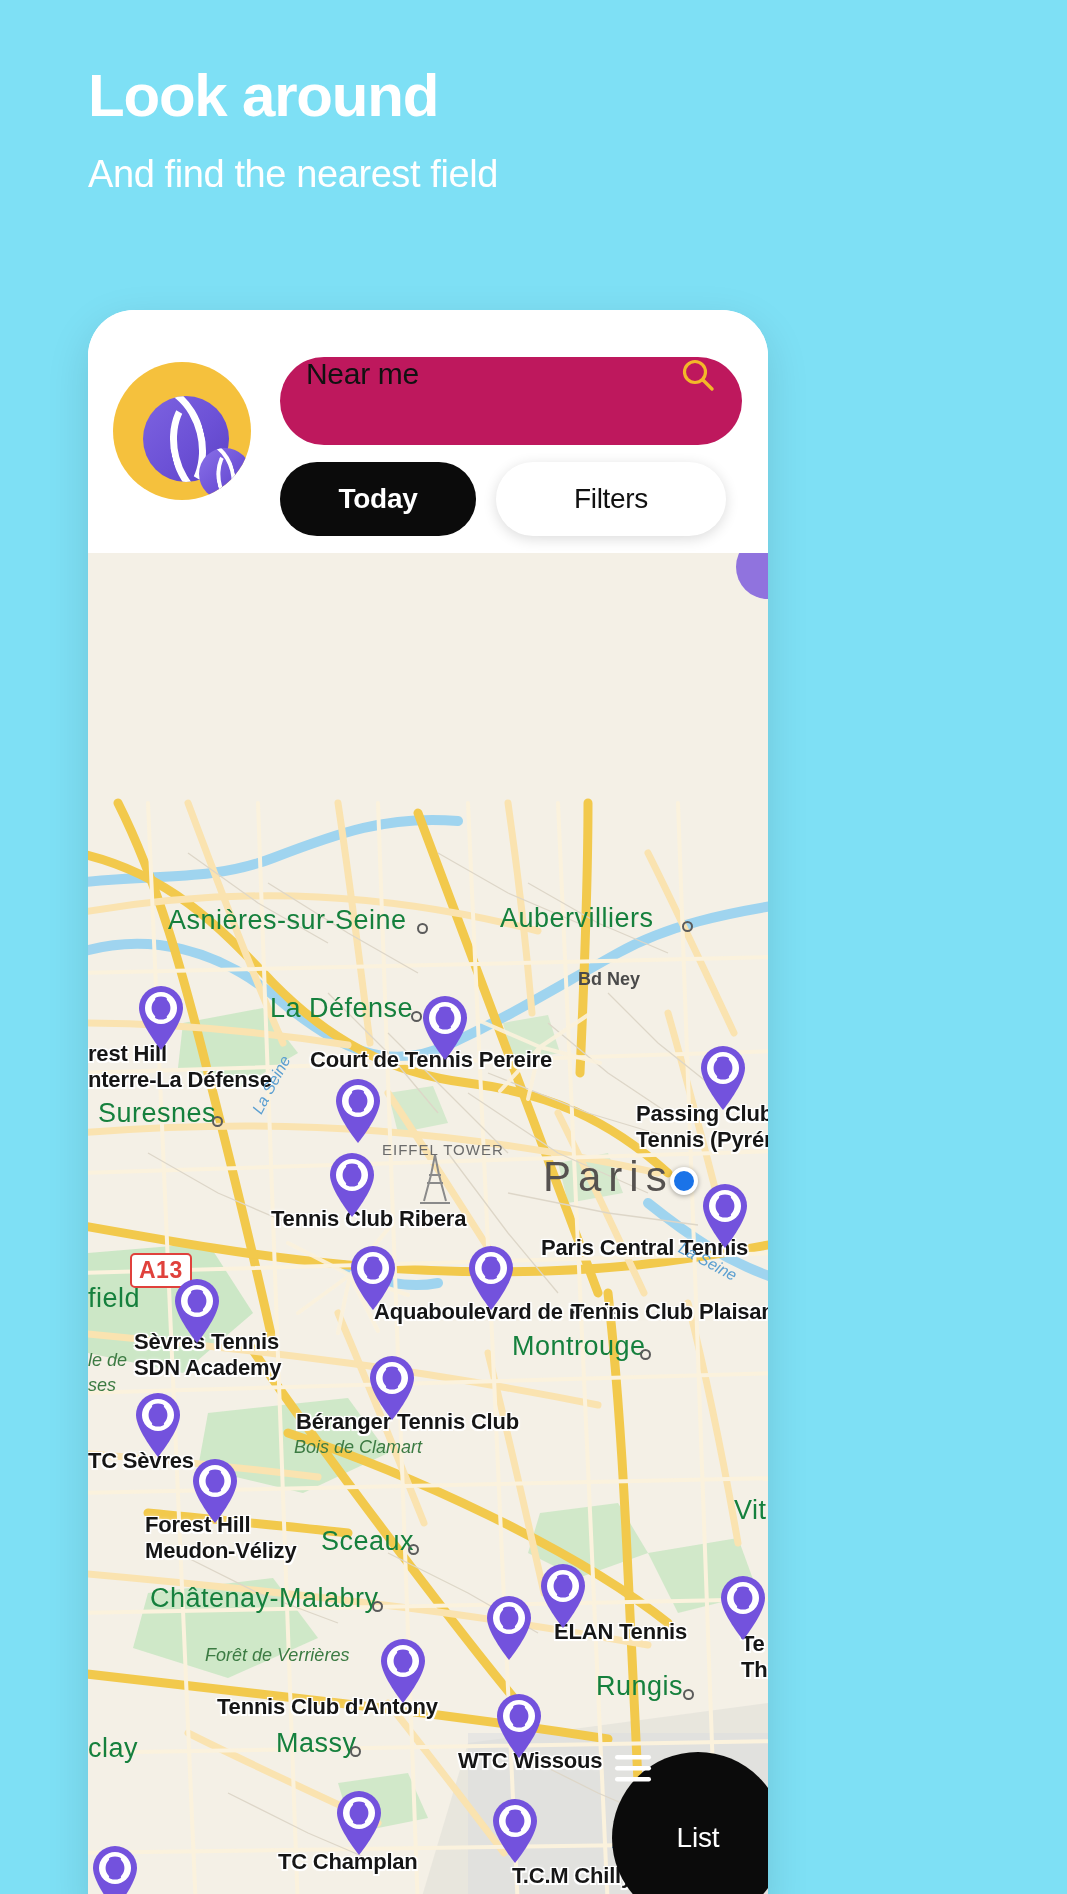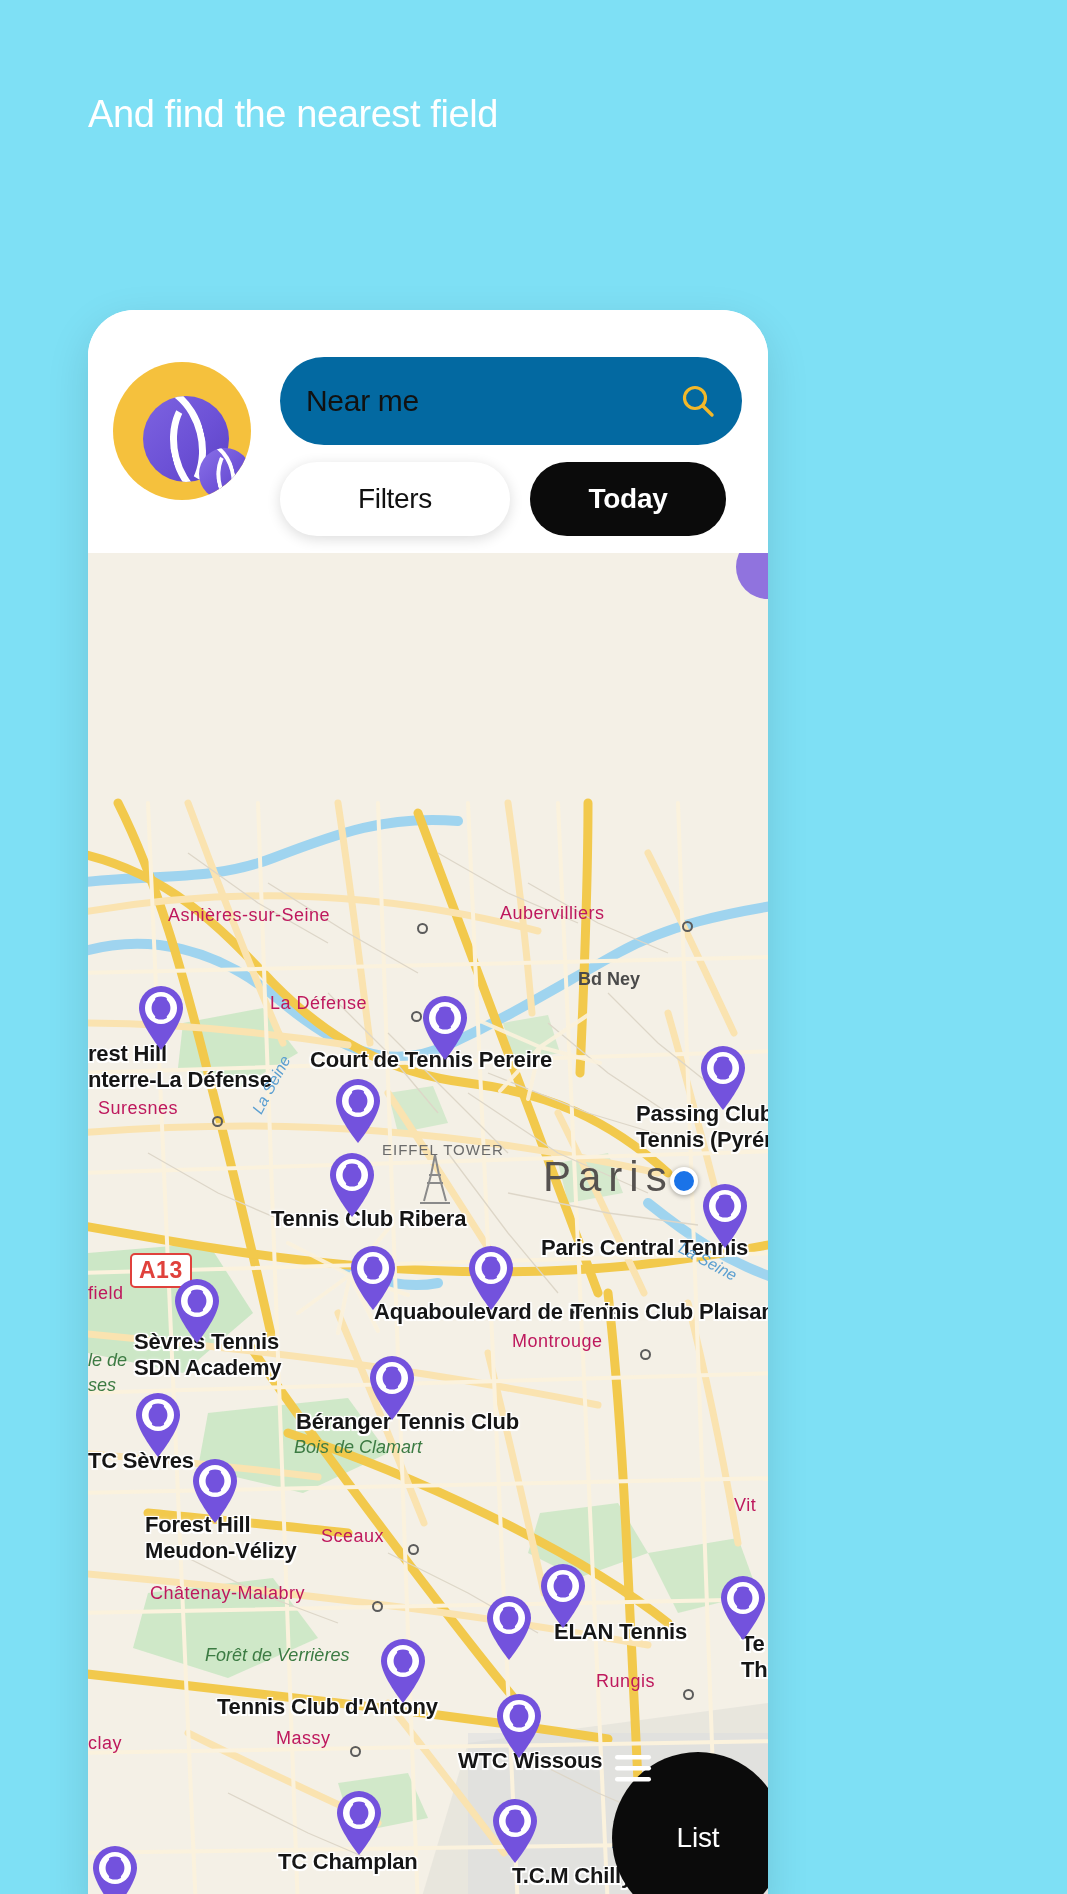--- a/index.html
+++ b/index.html
@@ -75,22 +75,22 @@
   .logo-ball-small::after {
     content:""; position:absolute; right:-22px; top:-6px;
     width:48px; height:66px; border-radius:50%;
     border:4px solid #ffffff; border-color:transparent transparent transparent #ffffff;
     transform:rotate(-14deg);
   }
 
   .search-bar {
     position:absolute; left:192px; top:47px;
     width:462px; height:88px;
-    background:#0369a1; border-radius:44px;
-    display:flex; align-items:center; padding:0 26px;
+    background:#be185d; border-radius:44px;
+    display:flex; align-items:flex-start; padding:0 26px;
   }
   .search-value {
     flex:1; font-size:30px; color:#111111; letter-spacing:-0.3px;
   }
   .search-icon { width:36px; height:36px; flex:0 0 36px; }
 
   .chips { position:absolute; left:192px; top:152px; display:flex; gap:20px; }
   .chip {
     height:74px; border-radius:37px;
     display:flex; align-items:center; justify-content:center;
@@ -105,21 +105,21 @@
   }
 
   
   .map {
     position:absolute; left:0; top:243px; width:100%; height:1357px;
     background:#f4f0e6; overflow:hidden;
   }
   .map svg { position:absolute; left:0; top:0; }
 
   .city-label {
-    position:absolute; color:#be185d; font-size:18px;
+    position:absolute; color:#15803d; font-size:27px;
     letter-spacing:0.5px; white-space:nowrap; pointer-events:none;
     font-weight:400;
   }
   .city-label.paris {
     font-size:42px; letter-spacing:7px; color:#55514f; font-weight:400;
   }
   .city-dot {
     position:absolute; width:11px; height:11px; border-radius:50%;
     border:2px solid #5b5b5b; background:transparent;
   }
@@ -182,20 +182,21 @@
     display:flex; flex-direction:column; align-items:center;
     justify-content:center; gap:10px; z-index:60;
   }
   .fab-icon { width:42px; height:32px; }
   .fab-label { font-size:28px; letter-spacing:-0.2px; }
 </style>
 </head>
 <body>
 
 <div class="hero">
+  <div class="hero-title">Look around</div>
   <div class="hero-sub">And find the nearest field</div>
 </div>
 
 <div class="phone">
 
   <div class="map">
     <svg width="680" height="1357" viewBox="0 0 680 1357">
       <defs>
         <style>
           .rd-major { stroke:#f2c94c; stroke-width:9; fill:none; stroke-linecap:round; }
@@ -586,22 +587,22 @@
 
     <div class="search-bar">
       <span class="search-value">Near me</span>
       <svg class="search-icon" viewBox="0 0 36 36">
         <circle cx="15" cy="15" r="10.5" fill="none" stroke="#f3b829" stroke-width="3.2"></circle>
         <path d="M23 23 L32 32" stroke="#f3b829" stroke-width="3.4" stroke-linecap="round"></path>
       </svg>
     </div>
 
     <div class="chips">
+      <div class="chip chip-today">
+        <span>Today</span>
+      </div>
       <div class="chip chip-filters">
         <span>Filters</span>
       </div>
-      <div class="chip chip-today">
-        <span>Today</span>
-      </div>
     </div>
   </div>
 
 </div>
 
 </body></html>

